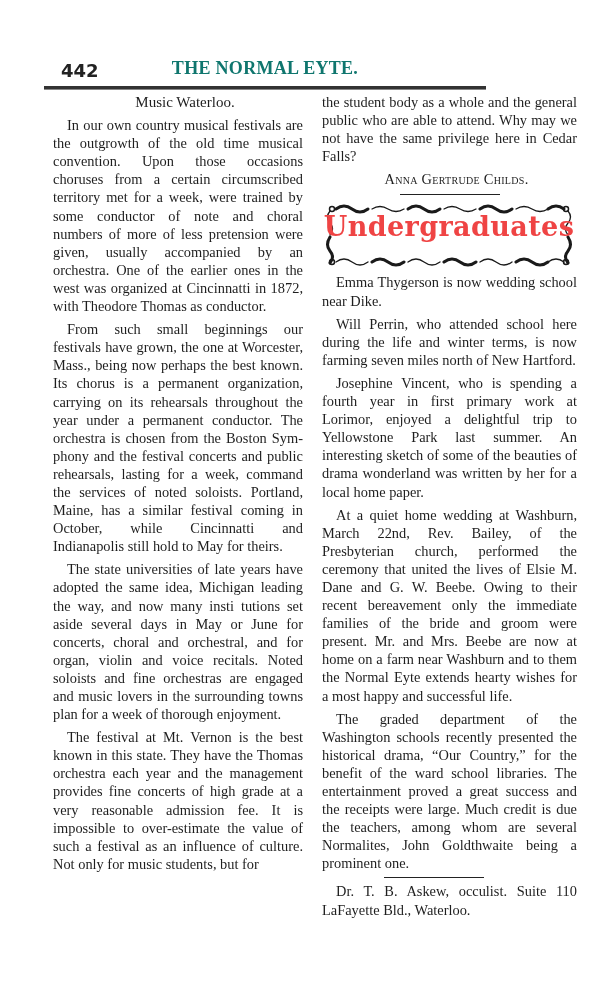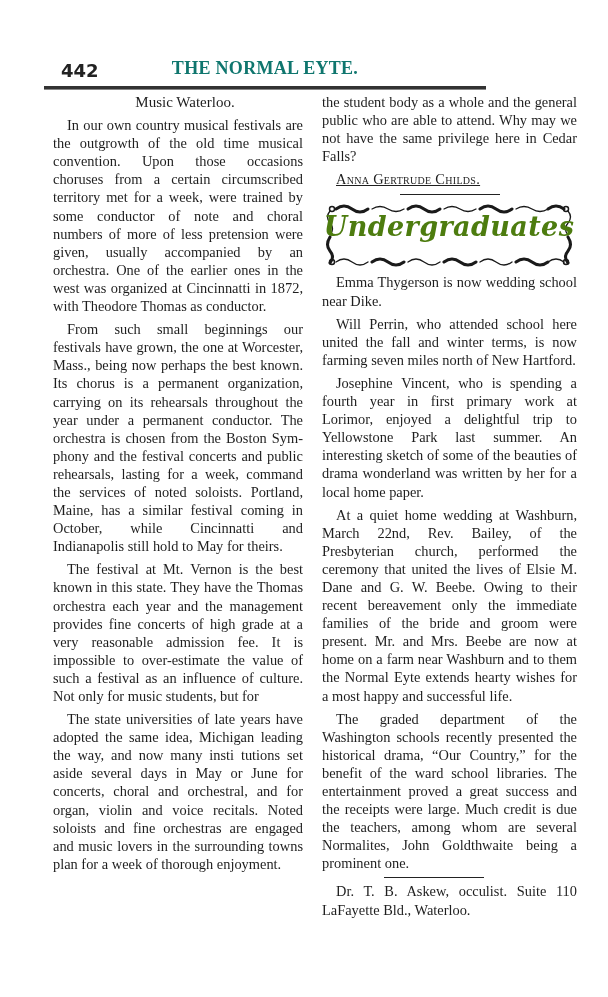--- a/index.html
+++ b/index.html
@@ -13,44 +13,44 @@
               letter-spacing: 0.3px; color: #0f766e; }
   .rule { position: absolute; top: 86px; left: 44px; width: 442px; height: 3px;
           background: #333; border-bottom: 1px solid #888; }
   .col { position: absolute; top: 93px; font-family: "Liberation Serif", serif;
          font-size: 14.4px; line-height: 18.1px; text-align: justify; color: #1e1e1e; }
   .col.left { left: 53px; width: 250px; }
   .col.right { left: 302px; width: 255px; margin-left: 20px; }
   .col p { margin: 0 0 5px 0; text-indent: 14px; hyphens: manual; }
   .col p.noindent { text-indent: 0; }
   .title { text-align: center; margin: 0; font-size: 15px; text-indent: 0; }
-  .sig { text-align: left; font-variant: small-caps; margin: 0 16px 0 0; text-indent: 0; letter-spacing: 0.3px; text-decoration: underline; }
+  .sig { text-align: center; font-variant: small-caps; margin: 0 16px 0 0; text-indent: 0; letter-spacing: 0.3px; }
   .short-rule { width: 100px; height: 1px; background: #222; margin: 6px auto 6px auto; }
   .banner { position: relative; width: 254px; height: 68px; margin: 2px 0 4px 0; }
   .banner svg { position: absolute; left: 0; top: 0; }
   .banner-title { position: absolute; left: 0; right: 0; top: 17px; text-align: center;
                   font-family: "DejaVu Serif", serif; font-weight: bold; font-size: 27px;
-                  letter-spacing: 0.4px; color: #4d7c0f; font-style: italic; }
+                  letter-spacing: 0.4px; color: #ef4444; }
   .short-rule2 { width: 100px; height: 1px; background: #222; margin: 4px auto 4px 62px; }
 </style>
 </head>
 <body>
 
 <div class="header">
   <span class="page-num">442</span>
   <div class="masthead">THE NORMAL EYTE.</div>
 </div>
 <div class="rule"></div>
 
 <div class="col left">
   <p class="title">Music Waterloo.</p>
   <p>In our own country musical festi­vals are the outgrowth of the old time musical convention. Upon those oc­casions choruses from a certain cir­cumscribed territory met for a week, were trained by some conductor of note and choral numbers of more of less pretension were given, usually accompanied by an orchestra. One of the earlier ones in the west was or­ganized at Cincinnatti in 1872, with Theodore Thomas as conductor.</p>
   <p>From such small beginnings our festivals have grown, the one at Worcester, Mass., being now perhaps the best known. Its chorus is a per­manent organization, carrying on its rehearsals throughout the year under a permanent conductor. The orches­tra is chosen from the Boston Sym­phony and the festival concerts and public rehearsals, lasting for a week, command the services of noted solo­ists. Portland, Maine, has a similar festival coming in October, while Cin­cinnatti and Indianapolis still hold to May for theirs.</p>
+  <p>The state universities of late years have adopted the same idea, Michigan leading the way, and now many insti tutions set aside several days in May or June for concerts, choral and or­chestral, and for organ, violin and voice recitals. Noted soloists and fine orchestras are engaged and music lovers in the surrounding towns plan for a week of thorough enjoyment.</p>
   <p>The festival at Mt. Vernon is the best known in this state. They have the Thomas orchestra each year and the management provides fine con­certs of high grade at a very reason­able admission fee. It is impossible to over-estimate the value of such a festival as an influence of culture. Not only for music students, but for</p>
-  <p>The state universities of late years have adopted the same idea, Michigan leading the way, and now many insti tutions set aside several days in May or June for concerts, choral and or­chestral, and for organ, violin and voice recitals. Noted soloists and fine orchestras are engaged and music lovers in the surrounding towns plan for a week of thorough enjoyment.</p>
 </div>
 
 <div class="col right">
   <p class="noindent">the student body as a whole and the general public who are able to attend. Why may we not have the same privi­lege here in Cedar Falls?</p>
   <p class="sig">Anna Gertrude Childs.</p>
   <div class="short-rule"></div>
 
   <div class="banner">
     <svg width="254" height="68" viewBox="0 0 254 68">
       <g fill="none" stroke="#1a1a1a" stroke-linecap="round">
@@ -75,19 +75,19 @@
         <circle cx="10" cy="8" r="2.5" stroke-width="1.5"></circle>
         <circle cx="244" cy="8" r="2.5" stroke-width="1.5"></circle>
         <circle cx="10" cy="61" r="2.5" stroke-width="1.5"></circle>
         <circle cx="244" cy="61" r="2.5" stroke-width="1.5"></circle>
       </g>
     </svg>
     <div class="banner-title">Undergraduates</div>
   </div>
 
   <p>Emma Thygerson is now wedding school near Dike.</p>
-  <p>Will Perrin, who attended school here united the fall and winter terms, is now farming seven miles north of New Hartford.</p>
+  <p>Will Perrin, who attended school here during the life and winter terms, is now farming seven miles north of New Hartford.</p>
   <p>Josephine Vincent, who is spending a fourth year in first primary work at Lorimor, enjoyed a delightful trip to Yellowstone Park last summer. An interesting sketch of some of the beauties of drama wonderland was writ­ten by her for a local home paper.</p>
   <p>At a quiet home wedding at Wash­burn, March 22nd, Rev. Bailey, of the Presbyterian church, performed the ceremony that united the lives of Elsie M. Dane and G. W. Beebe. Ow­ing to their recent bereavement only the immediate families of the bride and groom were present. Mr. and Mrs. Beebe are now at home on a farm near Washburn and to them the Normal Eyte extends hearty wishes for a most happy and successful life.</p>
   <p>The graded department of the Washington schools recently present­ed the historical drama, “Our Coun­try,” for the benefit of the ward school libraries. The entertainment proved a great success and the receipts were large. Much credit is due the teach­ers, among whom are several Normal­ites, John Goldthwaite being a promi­nent one.</p>
   <div class="short-rule2"></div>
   <p>Dr. T. B. Askew, occulist. Suite 110 LaFayette Bld., Waterloo.</p>
 </div>
 
 </body></html>

